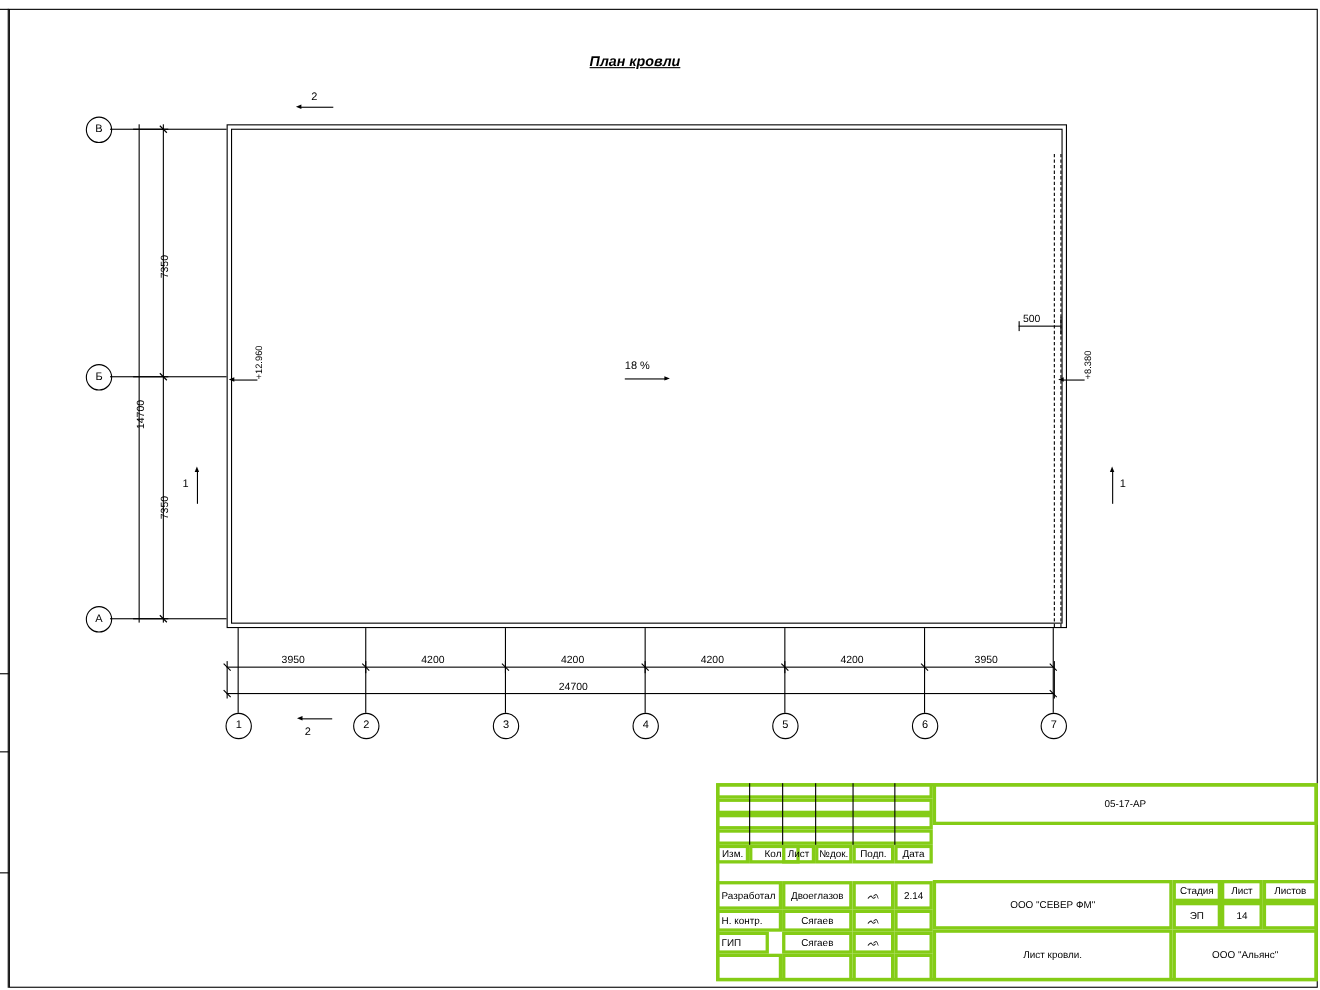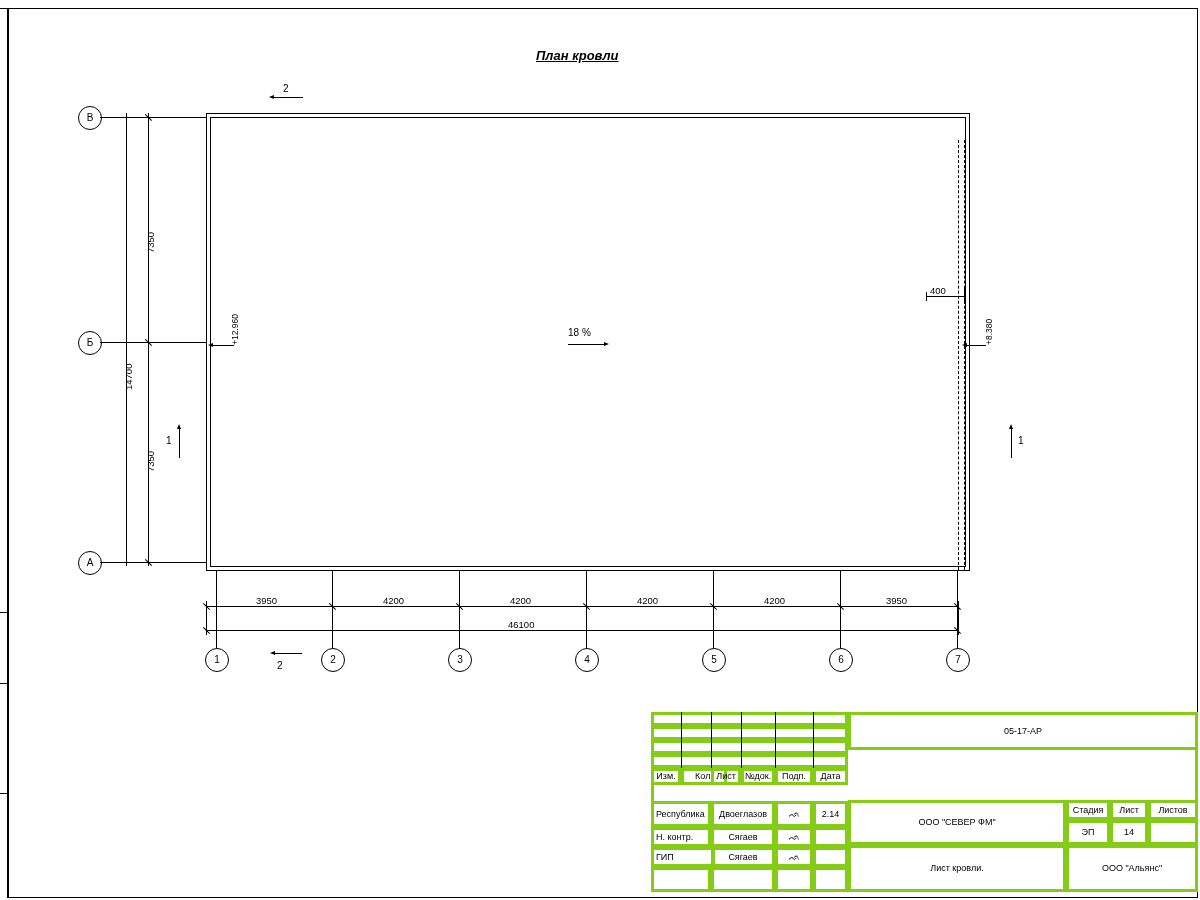--- a/index.html
+++ b/index.html
@@ -266,26 +266,26 @@
   <div class="tick" style="left:953px; top:606px;"></div>
   <div class="tick" style="left:202px; top:630px;"></div>
   <div class="tick" style="left:953px; top:630px;"></div>
 
   <div class="dim" style="left:256px; top:595px;">3950</div>
   <div class="dim" style="left:383px; top:595px;">4200</div>
   <div class="dim" style="left:510px; top:595px;">4200</div>
   <div class="dim" style="left:637px; top:595px;">4200</div>
   <div class="dim" style="left:764px; top:595px;">4200</div>
   <div class="dim" style="left:886px; top:595px;">3950</div>
-  <div class="dim" style="left:508px; top:619px;">46100</div>
+  <div class="dim" style="left:508px; top:619px;">24700</div>
 
   <div class="hline" style="left:926px; top:296px; width:38px;"></div>
   <div class="vline" style="left:926px; top:292px; height:9px;"></div>
   <div class="vline" style="left:964px; top:288px; height:16px;"></div>
-  <div class="dim" style="left:930px; top:285px;">400</div>
+  <div class="dim" style="left:930px; top:285px;">500</div>
 
   <div class="arrowline" style="left:212px; top:345px; width:22px;"></div>
   <div class="arrowhead-l" style="left:208px; top:343px;"></div>
   <div class="elev" style="left:230px; top:345px;">+12.960</div>
 
   <div class="arrowline" style="left:966px; top:345px; width:20px;"></div>
   <div class="arrowhead-l" style="left:962px; top:343px;"></div>
   <div class="elev" style="left:984px; top:345px;">+8.380</div>
 
   <div class="slope" style="left:568px; top:327px;">18 %</div>
@@ -324,31 +324,31 @@
     <div class="cell b-all" style="left:90px; top:56px; width:34px; height:17px;">№док.</div>
     <div class="cell b-all" style="left:124px; top:56px; width:38px; height:17px;">Подп.</div>
     <div class="cell b-all" style="left:162px; top:56px; width:35px; height:17px;">Дата</div>
 
     <div class="vline" style="left:30px; top:0; height:56px;"></div>
     <div class="vline" style="left:60px; top:0; height:56px;"></div>
     <div class="vline" style="left:90px; top:0; height:56px;"></div>
     <div class="vline" style="left:124px; top:0; height:56px;"></div>
     <div class="vline" style="left:162px; top:0; height:56px;"></div>
 
-    <div class="cell b-all left" style="left:0; top:89px; width:60px; height:26px;">Республика</div>
+    <div class="cell b-all left" style="left:0; top:89px; width:60px; height:26px;">Разработал</div>
     <div class="cell b-all" style="left:60px; top:89px; width:64px; height:26px;">Двоеглазов</div>
     <div class="cell b-all sig" style="left:124px; top:89px; width:38px; height:26px;">ᨒ</div>
     <div class="cell b-all" style="left:162px; top:89px; width:35px; height:26px;">2.14</div>
 
     <div class="cell b-all left" style="left:0; top:115px; width:60px; height:20px;">Н. контр.</div>
     <div class="cell b-all" style="left:60px; top:115px; width:64px; height:20px;">Сягаев</div>
     <div class="cell b-all sig" style="left:124px; top:115px; width:38px; height:20px;">ᨒ</div>
     <div class="cell b-all" style="left:162px; top:115px; width:35px; height:20px;"></div>
 
-    <div class="cell b-all left" style="left:0; top:135px; width:64px; height:20px;">ГИП</div>
+    <div class="cell b-all left" style="left:0; top:135px; width:48px; height:20px;">ГИП</div>
     <div class="cell b-all" style="left:60px; top:135px; width:64px; height:20px;">Сягаев</div>
     <div class="cell b-all sig" style="left:124px; top:135px; width:38px; height:20px;">ᨒ</div>
     <div class="cell b-all" style="left:162px; top:135px; width:35px; height:20px;"></div>
 
     <div class="cell b-all left" style="left:0; top:155px; width:60px; height:25px;"></div>
     <div class="cell b-all" style="left:60px; top:155px; width:64px; height:25px;"></div>
     <div class="cell b-all" style="left:124px; top:155px; width:38px; height:25px;"></div>
     <div class="cell b-all" style="left:162px; top:155px; width:35px; height:25px;"></div>
 
     <div class="cell b-all f12" style="left:197px; top:0; width:350px; height:38px;">05-17-АР</div>

